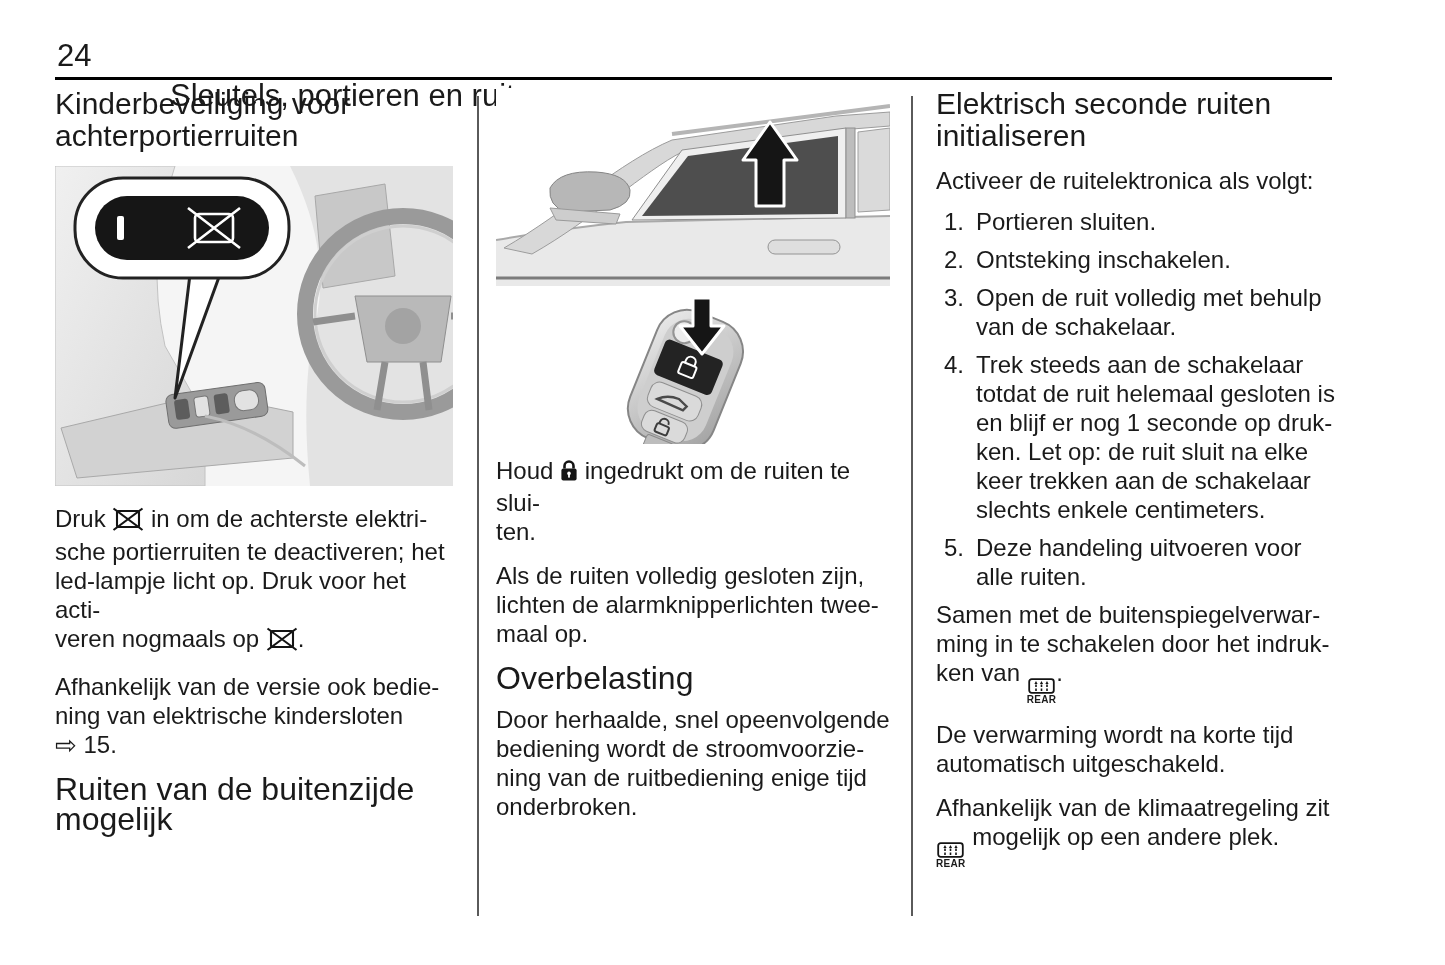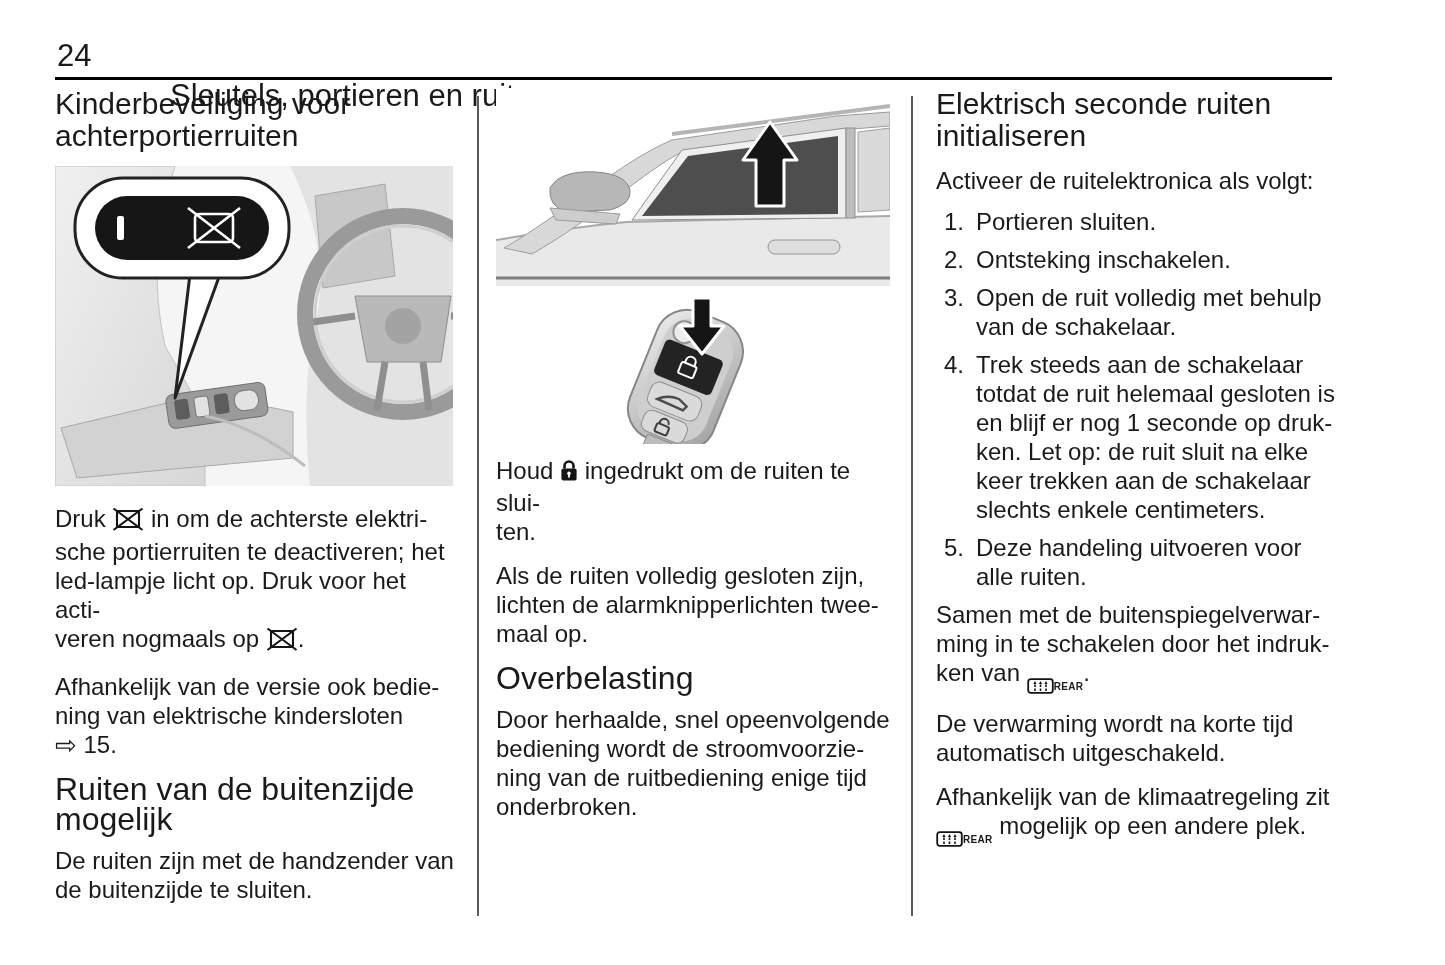--- a/index.html
+++ b/index.html
@@ -26,21 +26,21 @@
   ol.steps li{display:flex;margin:0 0 9px 0;}
   ol.steps .num{flex:none;width:32px;font-size:24px;line-height:29px;}
   ol.steps .step-text{font-size:24px;line-height:29px;white-space:pre-line;}
   .sect2{margin-top:26px;}
   
   .ic{display:inline-block;}
   .ic svg{display:inline-block;}
   .ic-winx{vertical-align:-4px;}
   .ic-lock{vertical-align:-3px;}
   .ic-ref{font-size:26px;line-height:1;vertical-align:-1px;}
-  .ic-rear{display:inline-flex;align-items:center;vertical-align:-13px;line-height:1;}
+  .ic-rear{display:inline-flex;flex-direction:column;align-items:center;vertical-align:-13px;line-height:1;}
   .ic-rear em{font-style:normal;font-size:10px;font-weight:bold;letter-spacing:0.3px;margin-top:1px;}
 </style>
 </head>
 <body>
 
 <div class="hdr-num">24</div>
 <div class="hdr-title">Sleutels, portieren en ruiten</div>
 <div class="hdr-rule"></div>
 
 <div class="vdiv" id="vdiv1"></div>
@@ -104,22 +104,20 @@
           </g>
         </svg></span> in om de achterste elektri-<br>sche portierruiten te deactiveren; het<br>led-lampje licht op. Druk voor het acti-<br>veren nogmaals op <span class="ic ic-winx"><svg width="32" height="24" viewBox="0 0 32 24">
           <g fill="none" stroke="#141414" stroke-width="2.1">
             <rect x="5" y="4" width="22" height="16" rx="1.5"></rect>
             <path d="M1.5 23 L30.5 1.5 M1.5 1.5 L30.5 23"></path>
           </g>
         </svg></span>.</p>
   <p class="t">Afhankelijk van de versie ook bedie-<br>ning van elektrische kindersloten<br><span class="ic ic-ref">⇨</span> 15.</p>
 
   <h3>Ruiten van de buitenzijde mogelijk</h3>
-  <p class="t">De ruiten zijn met de handzender van
-de buitenzijde te sluiten.</p>
 </div>
 
 <div class="col" id="col2">
   <figure class="fig" style="margin-bottom:6px;">
     <svg width="394" height="198" viewBox="0 0 394 198">
       <rect x="0" y="0" width="394" height="198" fill="#ffffff"></rect>
 
       <path d="M0 198 L0 152 Q70 140 130 134 L394 128 L394 198 Z" fill="#e9e9e9"></path>
       <path d="M0 152 Q70 140 130 134 L394 128" fill="none" stroke="#a9a9a9" stroke-width="2"></path>
       <line x1="0" y1="190" x2="394" y2="190" stroke="#7c7c7c" stroke-width="3"></line>

